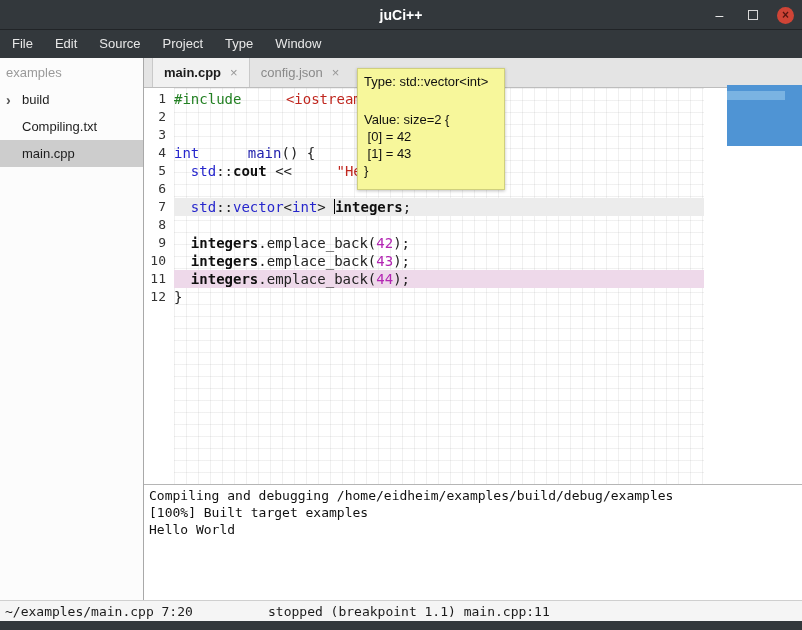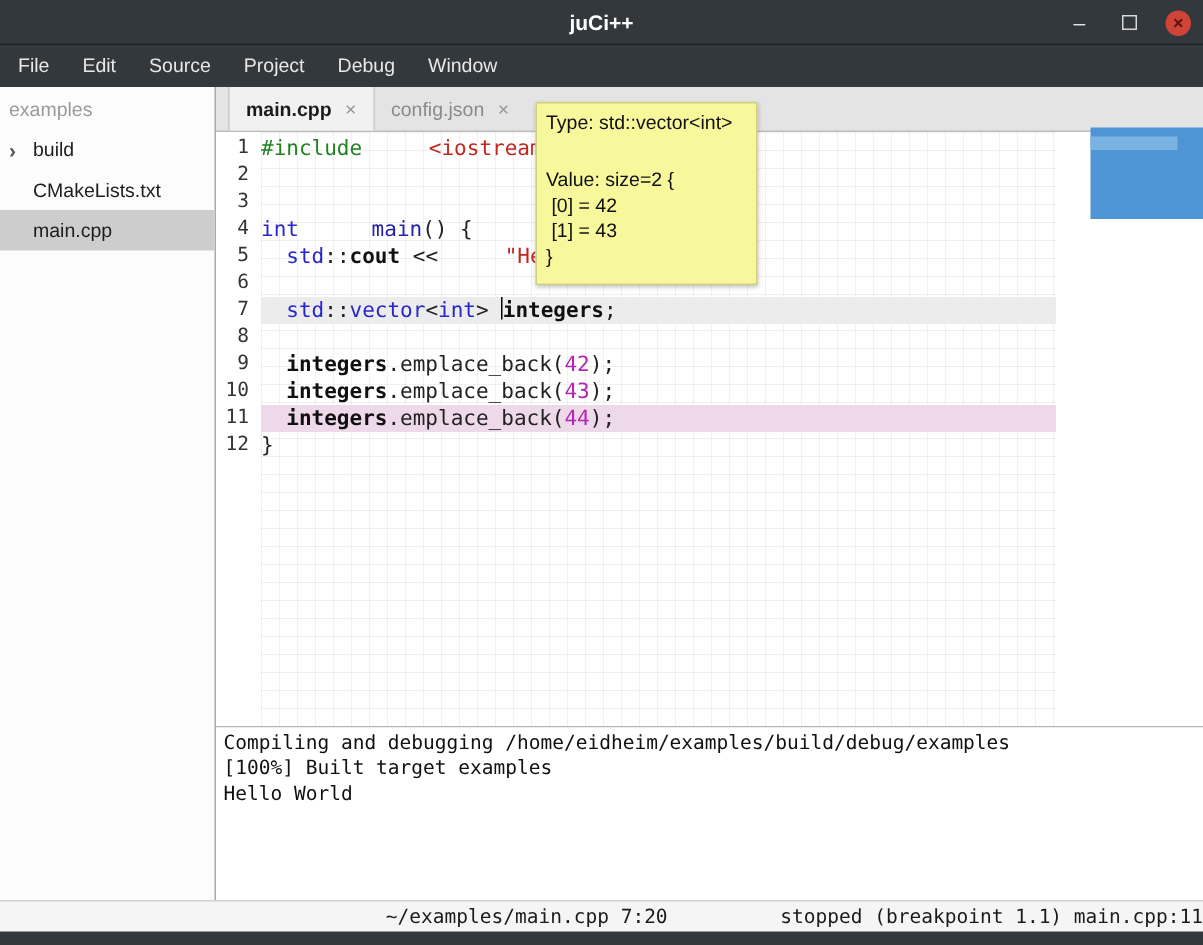--- a/index.html
+++ b/index.html
@@ -71,21 +71,21 @@
 
   
   .hdiv{height:1px;background:#b5b5b5;}
   .terminal{height:115px;box-sizing:border-box;background:#fff;padding:2px 5px;overflow:hidden;
             font-family:"DejaVu Sans Mono",monospace;font-size:13px;line-height:17px;color:#111;}
   .tline{white-space:pre;}
 
   
   .statusbar{height:21px;box-sizing:border-box;background:#f5f5f5;border-top:1px solid #cfcfcf;
              display:flex;align-items:center;font-family:"DejaVu Sans Mono",monospace;
-             font-size:13px;color:#1b1b1b;justify-content:flex-end;}
+             font-size:13px;color:#1b1b1b;}
   .status-left{flex:none;width:263px;padding-left:5px;white-space:pre;}
   .status-center{white-space:pre;}
   .bottom-strip{height:9px;background:var(--chrome,#33383c);}
 
   
   .tooltip{position:absolute;left:357px;top:68px;z-index:30;display:inline-block;
            min-width:148px;height:122px;box-sizing:border-box;
            background:var(--tooltip-bg,#f7f79b);border:1px solid #cfcf7d;
            padding:5px 6px;color:#101010;font-size:13px;box-shadow:0 1px 3px rgba(0,0,0,.25);}
   .tooltip .type{white-space:pre;margin-bottom:22px;}
@@ -105,36 +105,36 @@
         </div>
         <div class="ctrl close">×</div>
       </div>
   </div>
 
   <div class="menubar">
       <div class="menu-item">File</div>
       <div class="menu-item">Edit</div>
       <div class="menu-item">Source</div>
       <div class="menu-item">Project</div>
-      <div class="menu-item">Debug</div>
+      <div class="menu-item">Type</div>
       <div class="menu-item">Window</div>
     </div>
 
   <div class="main">
 
     <div class="sidebar">
       <div class="sidebar-header">examples</div>
       <div class="tree">
           <div class="tree-row">
             <span class="chevron">›</span>
             <span class="tree-label">build</span>
           </div>
           <div class="tree-row">
             <span class="chevron"></span>
-            <span class="tree-label">CMakeLists.txt</span>
+            <span class="tree-label">Compiling.txt</span>
           </div>
           <div class="tree-row selected">
             <span class="chevron"></span>
             <span class="tree-label">main.cpp</span>
           </div>
         </div>
     </div>
 
     <div class="right">
       <div class="tabbar">

